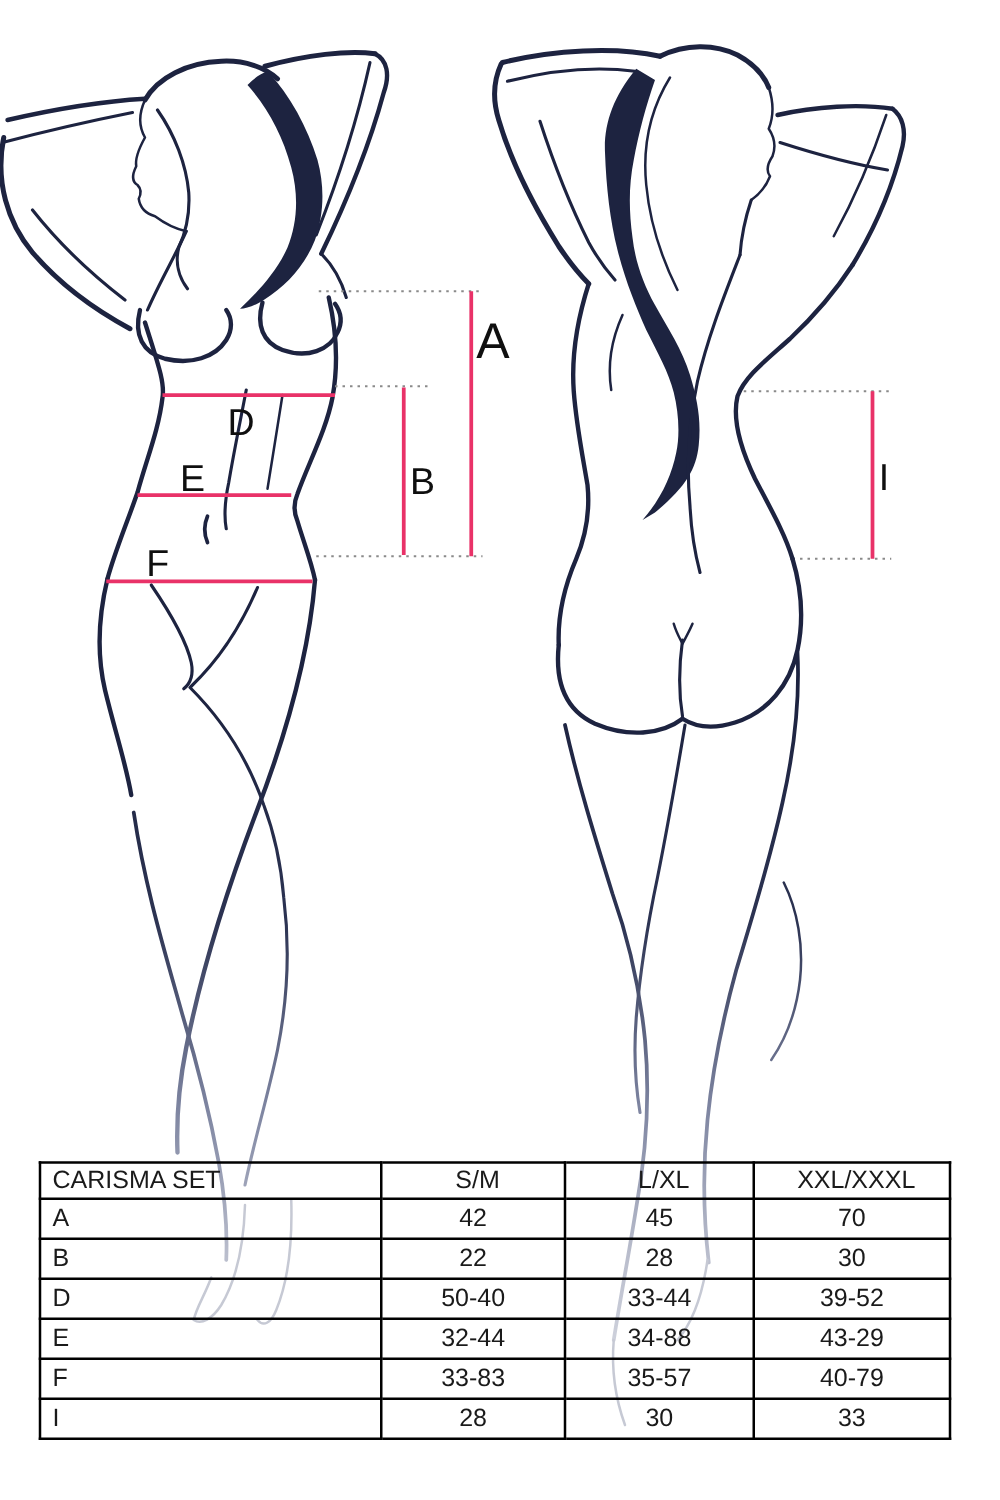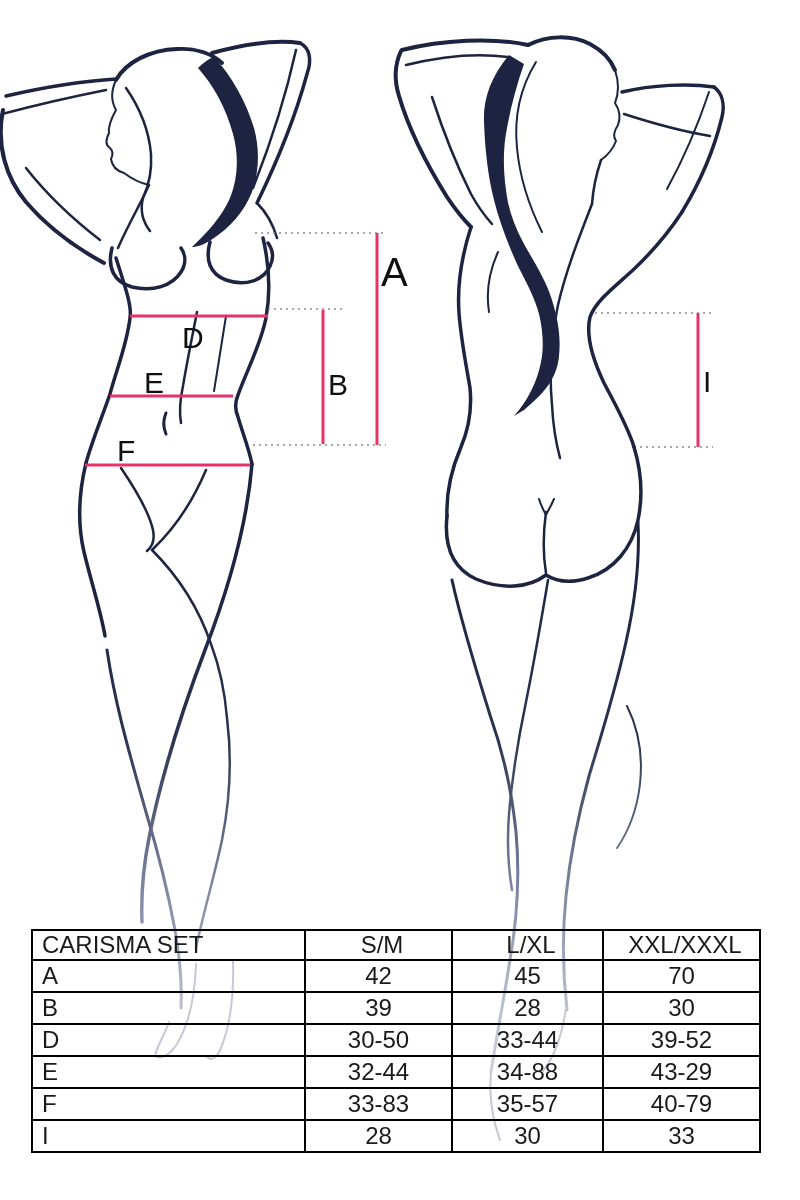--- a/index.html
+++ b/index.html
@@ -23,21 +23,21 @@
 
   
   .pink{fill:none;stroke:var(--accent-pink);stroke-width:3px;}
   .dot{fill:none;stroke:var(--dotted-gray);stroke-width:1.6px;stroke-dasharray:2 4;}
   .mlabel{font-family:"Liberation Sans",sans-serif;font-size:30px;fill:#0f0f0f;}
   .mlabel.big{font-size:40px;}
 
   
   .size-table{position:absolute;left:31px;top:929px;width:728px;border-collapse:collapse;
               table-layout:fixed;background:transparent;color:#1a1a1a;
-              font-family:"Liberation Sans",sans-serif;font-size:24px;}
+              font-family:"Liberation Sans",sans-serif;font-size:20px;}
   .size-table th,.size-table td{border:2px solid var(--table-border);font-weight:400;
               padding:0;text-align:center;vertical-align:middle;white-space:nowrap;}
   .size-table th{height:27px;padding-left:7px;}
   .size-table td{height:30px;}
   .size-table .c0{text-align:left;padding-left:9px;}
 </style>
 </head>
 <body>
 
 <div class="stage">
@@ -192,27 +192,27 @@
     </thead>
     <tbody>
       <tr>
         <td class="c0">A</td>
         <td>42</td>
         <td>45</td>
         <td>70</td>
       </tr>
       <tr>
         <td class="c0">B</td>
-        <td>39</td>
+        <td>22</td>
         <td>28</td>
         <td>30</td>
       </tr>
       <tr>
         <td class="c0">D</td>
-        <td>30-50</td>
+        <td>50-40</td>
         <td>33-44</td>
         <td>39-52</td>
       </tr>
       <tr>
         <td class="c0">E</td>
         <td>32-44</td>
         <td>34-88</td>
         <td>43-29</td>
       </tr>
       <tr>

